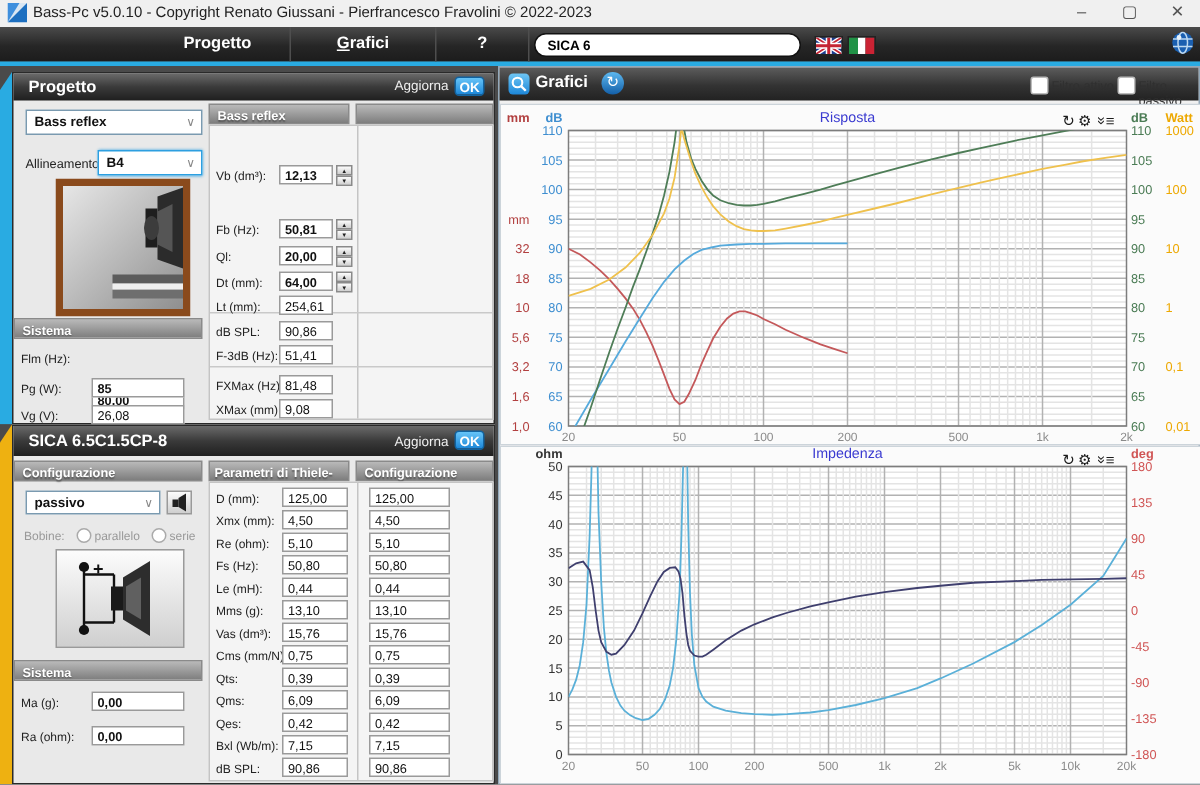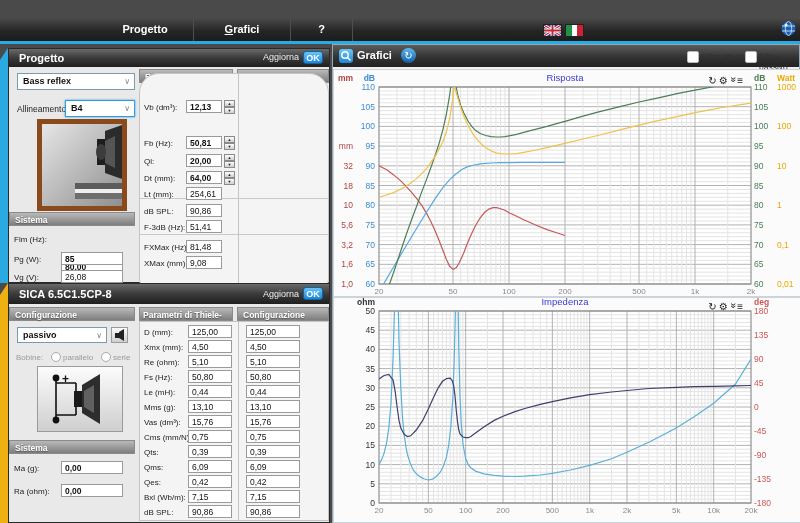--- a/index.html
+++ b/index.html
@@ -63,26 +63,38 @@
   .cb-lbl{position:absolute;top:7px;font-size:8.5px;color:#303030;}
   .chart-icons{position:absolute;right:54px;font-size:10px;color:#1a1a1a;letter-spacing:2px;}
   .chart-icons .rot{display:inline-block;transform:rotate(90deg);}
   svg text{font-family:"Liberation Sans",sans-serif;}
 </style>
 </head>
 <body>
 
 <div class="app">
 
+  <div class="titlebar">
+    <svg class="app-logo" viewBox="0 0 13 13">
+      <rect width="13" height="13" fill="#d9e6f2"></rect>
+        <polygon points="0,13 13,0 13,13" fill="#1d6fc0"></polygon>
+        <polygon points="0,13 8,0 0,0" fill="#3f8fdd"></polygon>
+    </svg>
+    <span class="title">Bass-Pc v5.0.10 - Copyright Renato Giussani - Pierfrancesco Fravolini © 2022-2023</span>
+    <span class="win-btn" style="right:72px;">–</span>
+    <span class="win-btn" style="right:40px;">▢</span>
+    <span class="win-btn" style="right:8px;">✕</span>
+  </div>
 
   <div class="menubar">
     <span class="menu-item ul" style="left:0;width:96px;margin-top:34px;">File</span>
     <span class="menu-item" style="left:97px;width:96px;">Progetto</span>
     <span class="menu-item ul" style="left:194px;width:96px;">Grafici</span>
     <span class="menu-item ul" style="left:291px;width:61px;">?</span>
+    <input class="menu-input" value="SICA 6" style="">
     <svg class="flag" style="left:543px;" viewBox="0 0 17 11">
       <rect width="17" height="11" fill="#1d3e8f"></rect>
       <path d="M0,0 17,11 M17,0 0,11" stroke="#fff" stroke-width="3"></path>
       <path d="M0,0 17,11 M17,0 0,11" stroke="#c42533" stroke-width="1.2"></path>
       <path d="M8.5,0 V11 M0,5.5 H17" stroke="#fff" stroke-width="4"></path>
       <path d="M8.5,0 V11 M0,5.5 H17" stroke="#c42533" stroke-width="2"></path>
     </svg>
     <svg class="flag" style="left:565px;" viewBox="0 0 17 11">
       <rect width="6" height="11" fill="#209246"></rect>
         <rect x="6" width="5" height="11" fill="#fff"></rect>
@@ -135,21 +147,21 @@
     <div class="subhdr" style="left:0;top:163px;width:126px;">Sistema</div>
     <span class="lbl" style="left:5px;top:186px;">Flm (Hz):</span>
     <span class="box b" style="left:52px;top:183px;width:62px;margin-top:28px;">80,00</span>
     <span class="lbl" style="left:5px;top:206px;">Pg (W):</span>
     <span class="box b" style="left:52px;top:203px;width:62px;">85</span>
     <span class="lbl" style="left:5px;top:224px;">Vg (V):</span>
     <span class="box" style="left:52px;top:221px;width:62px;">26,08</span>
 
     <div class="subhdr" style="left:130px;top:20px;width:94px;">Bass reflex</div>
     <div class="subhdr" style="left:228px;top:20px;width:92px;"></div>
-    <div class="fieldpanel" style="left:130px;top:24px;width:190px;height:225px;border-radius:20px;">
+    <div class="fieldpanel" style="left:130px;top:34px;width:190px;height:197px;">
       <div class="vline" style="left:98px;"></div>
       <div class="hsep" style="top:124px;"></div>
       <div class="hsep" style="top:160px;"></div>
 
       <span class="lbl" style="left:4px;top:29px;">Vb (dm³):</span>
       <span class="box b" style="left:46px;top:26px;width:36px;">12,13</span>
       <div class="spin" style="left:84px;top:26px;">
           <span class="up">▲</span>
           <span class="dn">▼</span>
         </div>

